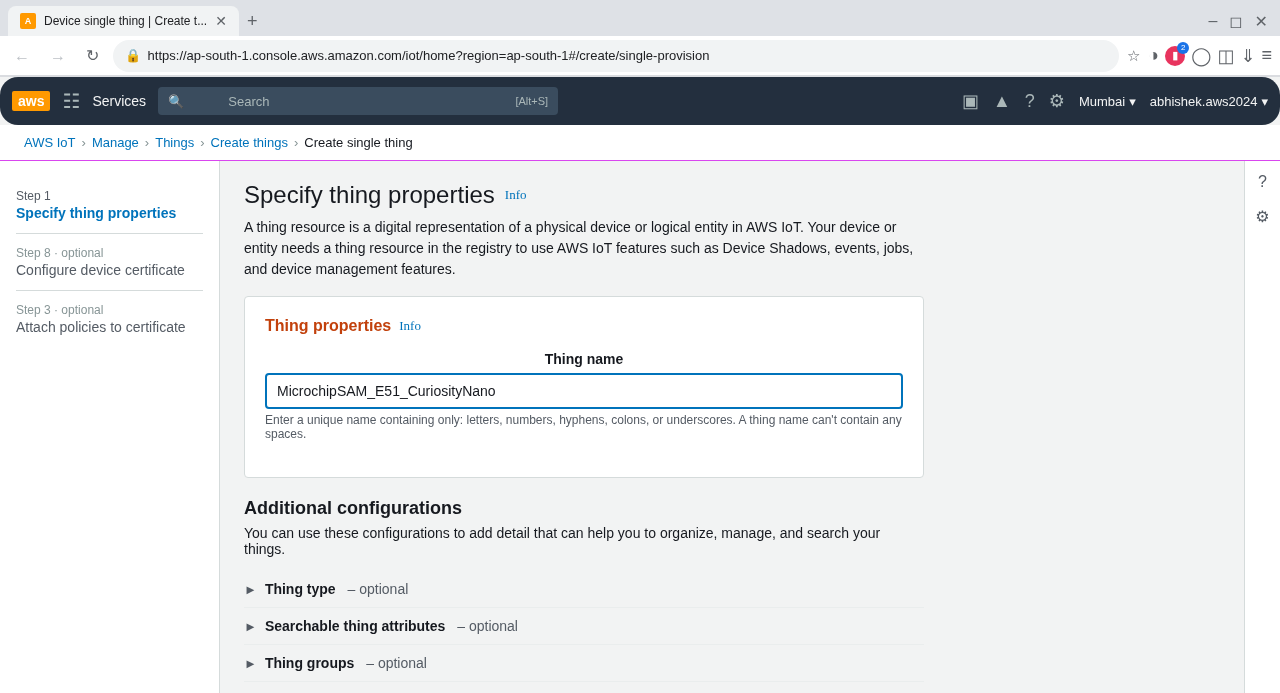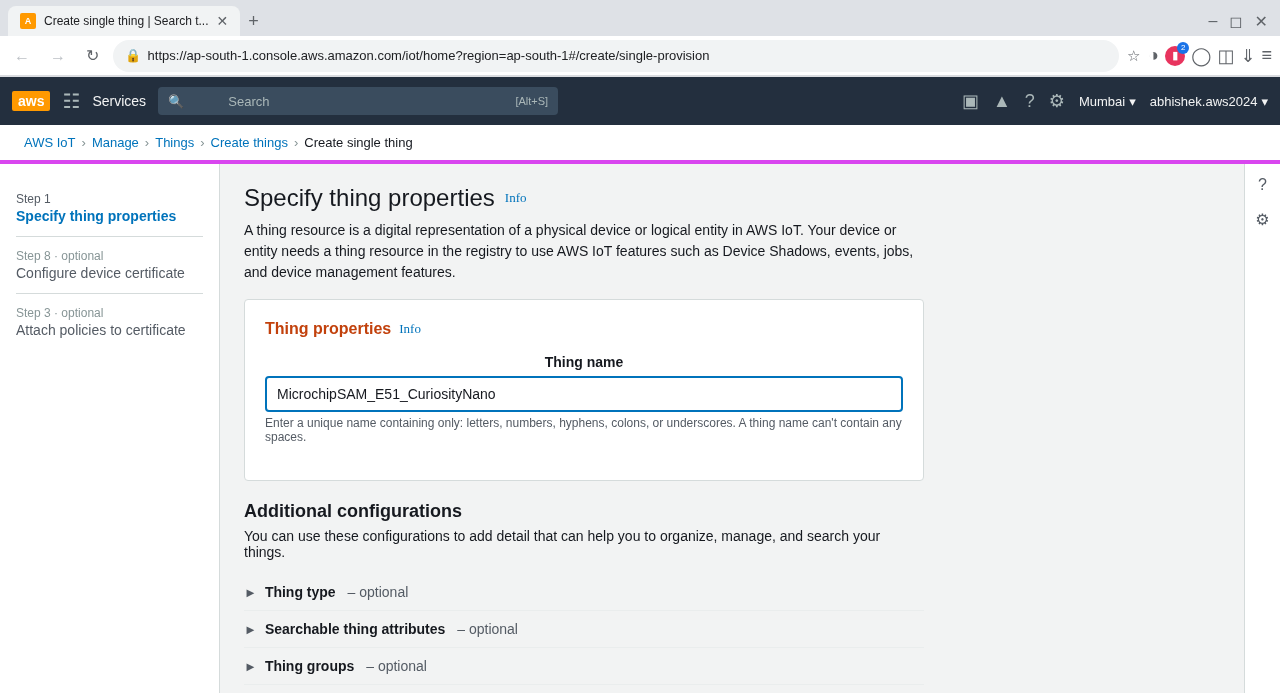--- a/index.html
+++ b/index.html
@@ -86,20 +86,21 @@
     }
 
     
     .aws-nav {
       background: #232f3e;
       display: flex;
       align-items: center;
       height: 48px;
       padding: 0 12px;
       gap: 12px;
+      border-radius: 18px;
     }
     .aws-logo {
       background: #ff9900;
       color: white;
       font-weight: bold;
       font-size: 14px;
       padding: 2px 6px;
       border-radius: 2px;
     }
     .aws-grid-icon { color: #aab7b8; font-size: 20px; cursor: pointer; }
@@ -148,21 +149,21 @@
     
     .page-layout {
       display: flex;
       min-height: calc(693px - 40px - 76px);
     }
 
     
     .breadcrumb-bar {
       background: white;
       padding: 10px 24px;
-      border-bottom: 4px solid #d946ef;
+      border-bottom: 1px solid #d946ef;
       display: flex;
       align-items: center;
       gap: 6px;
       font-size: 13px;
     }
     .breadcrumb-link { color: #0073bb; cursor: pointer; text-decoration: none; }
     .breadcrumb-sep { color: #879596; }
     .breadcrumb-current { color: #16191f; }
 
     
@@ -272,21 +273,21 @@
     }
     .right-panel-icon { color: #545b64; font-size: 16px; cursor: pointer; }
   </style>
 </head>
 <body>
 
 <div class="browser-chrome">
   <div class="browser-tab-bar">
     <div class="browser-tab">
       <div class="tab-favicon">A</div>
-      <span class="tab-title">Create single thing | Search t...</span>
+      <span class="tab-title">Device single thing | Create t...</span>
       <span class="tab-close">✕</span>
     </div>
     <button class="browser-tab-new">+</button>
     <div class="browser-controls-right">
       <span>–</span>
       <span>◻</span>
       <span>✕</span>
     </div>
   </div>
   <div class="browser-address-bar">

